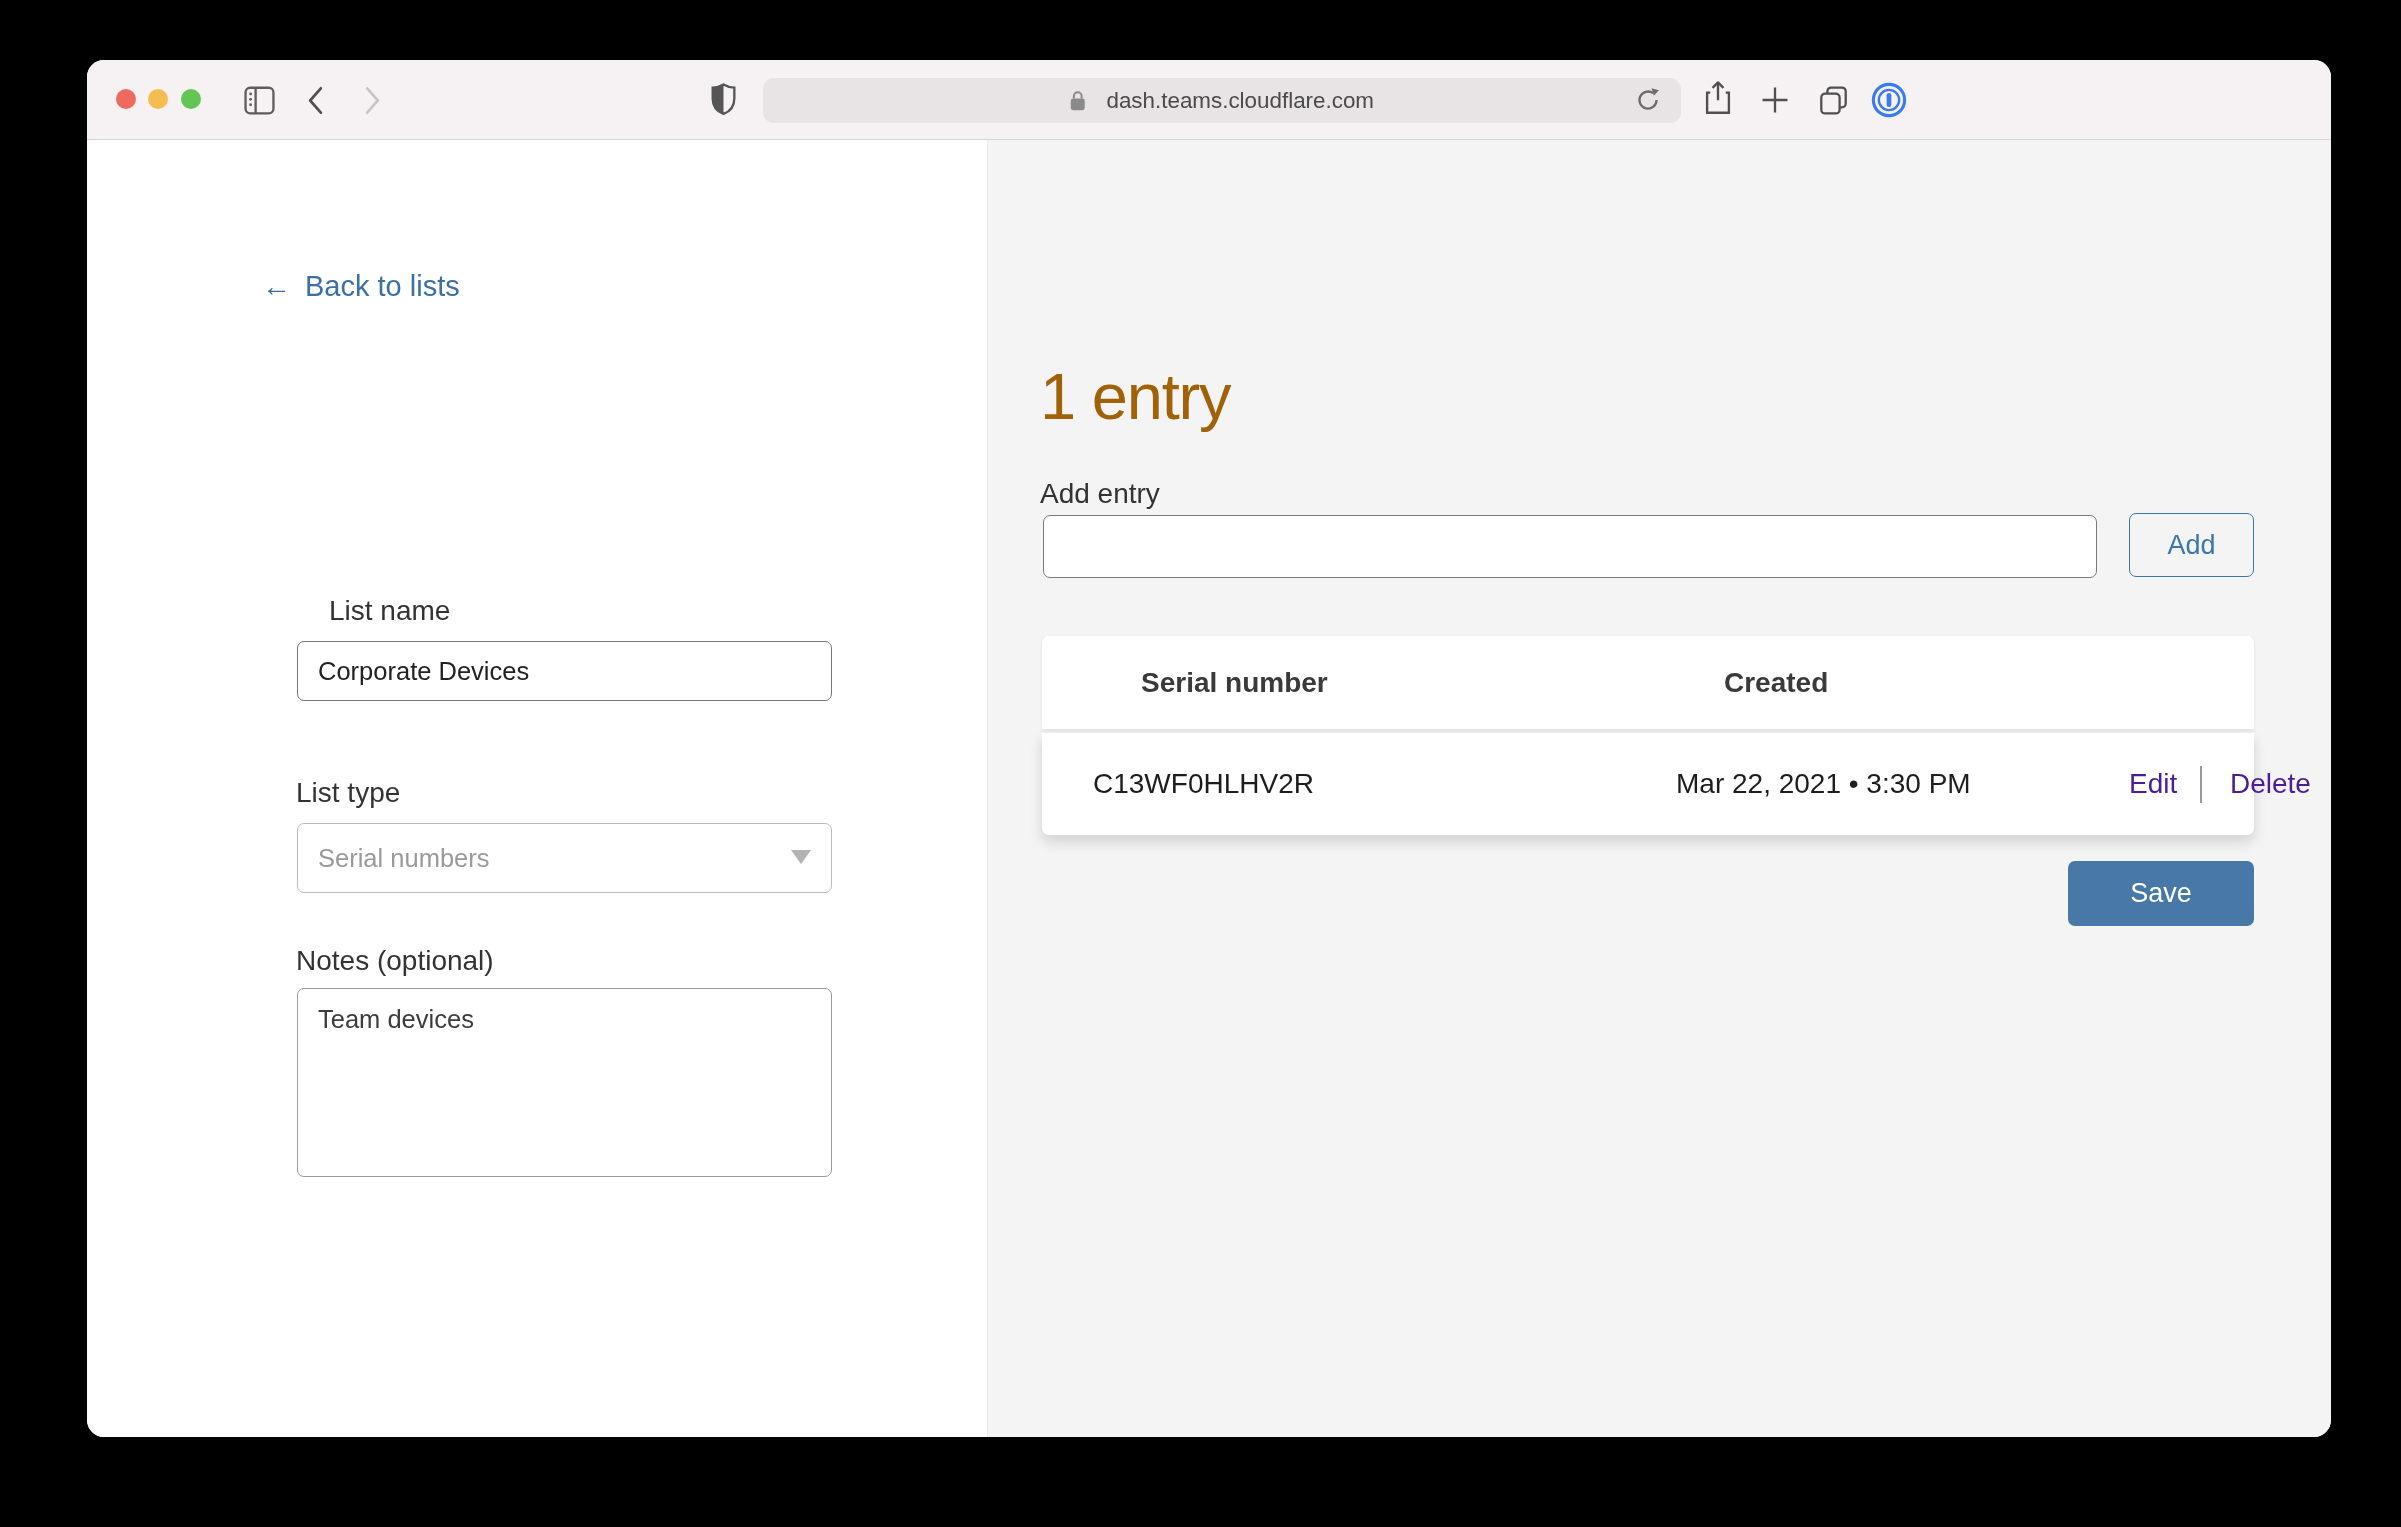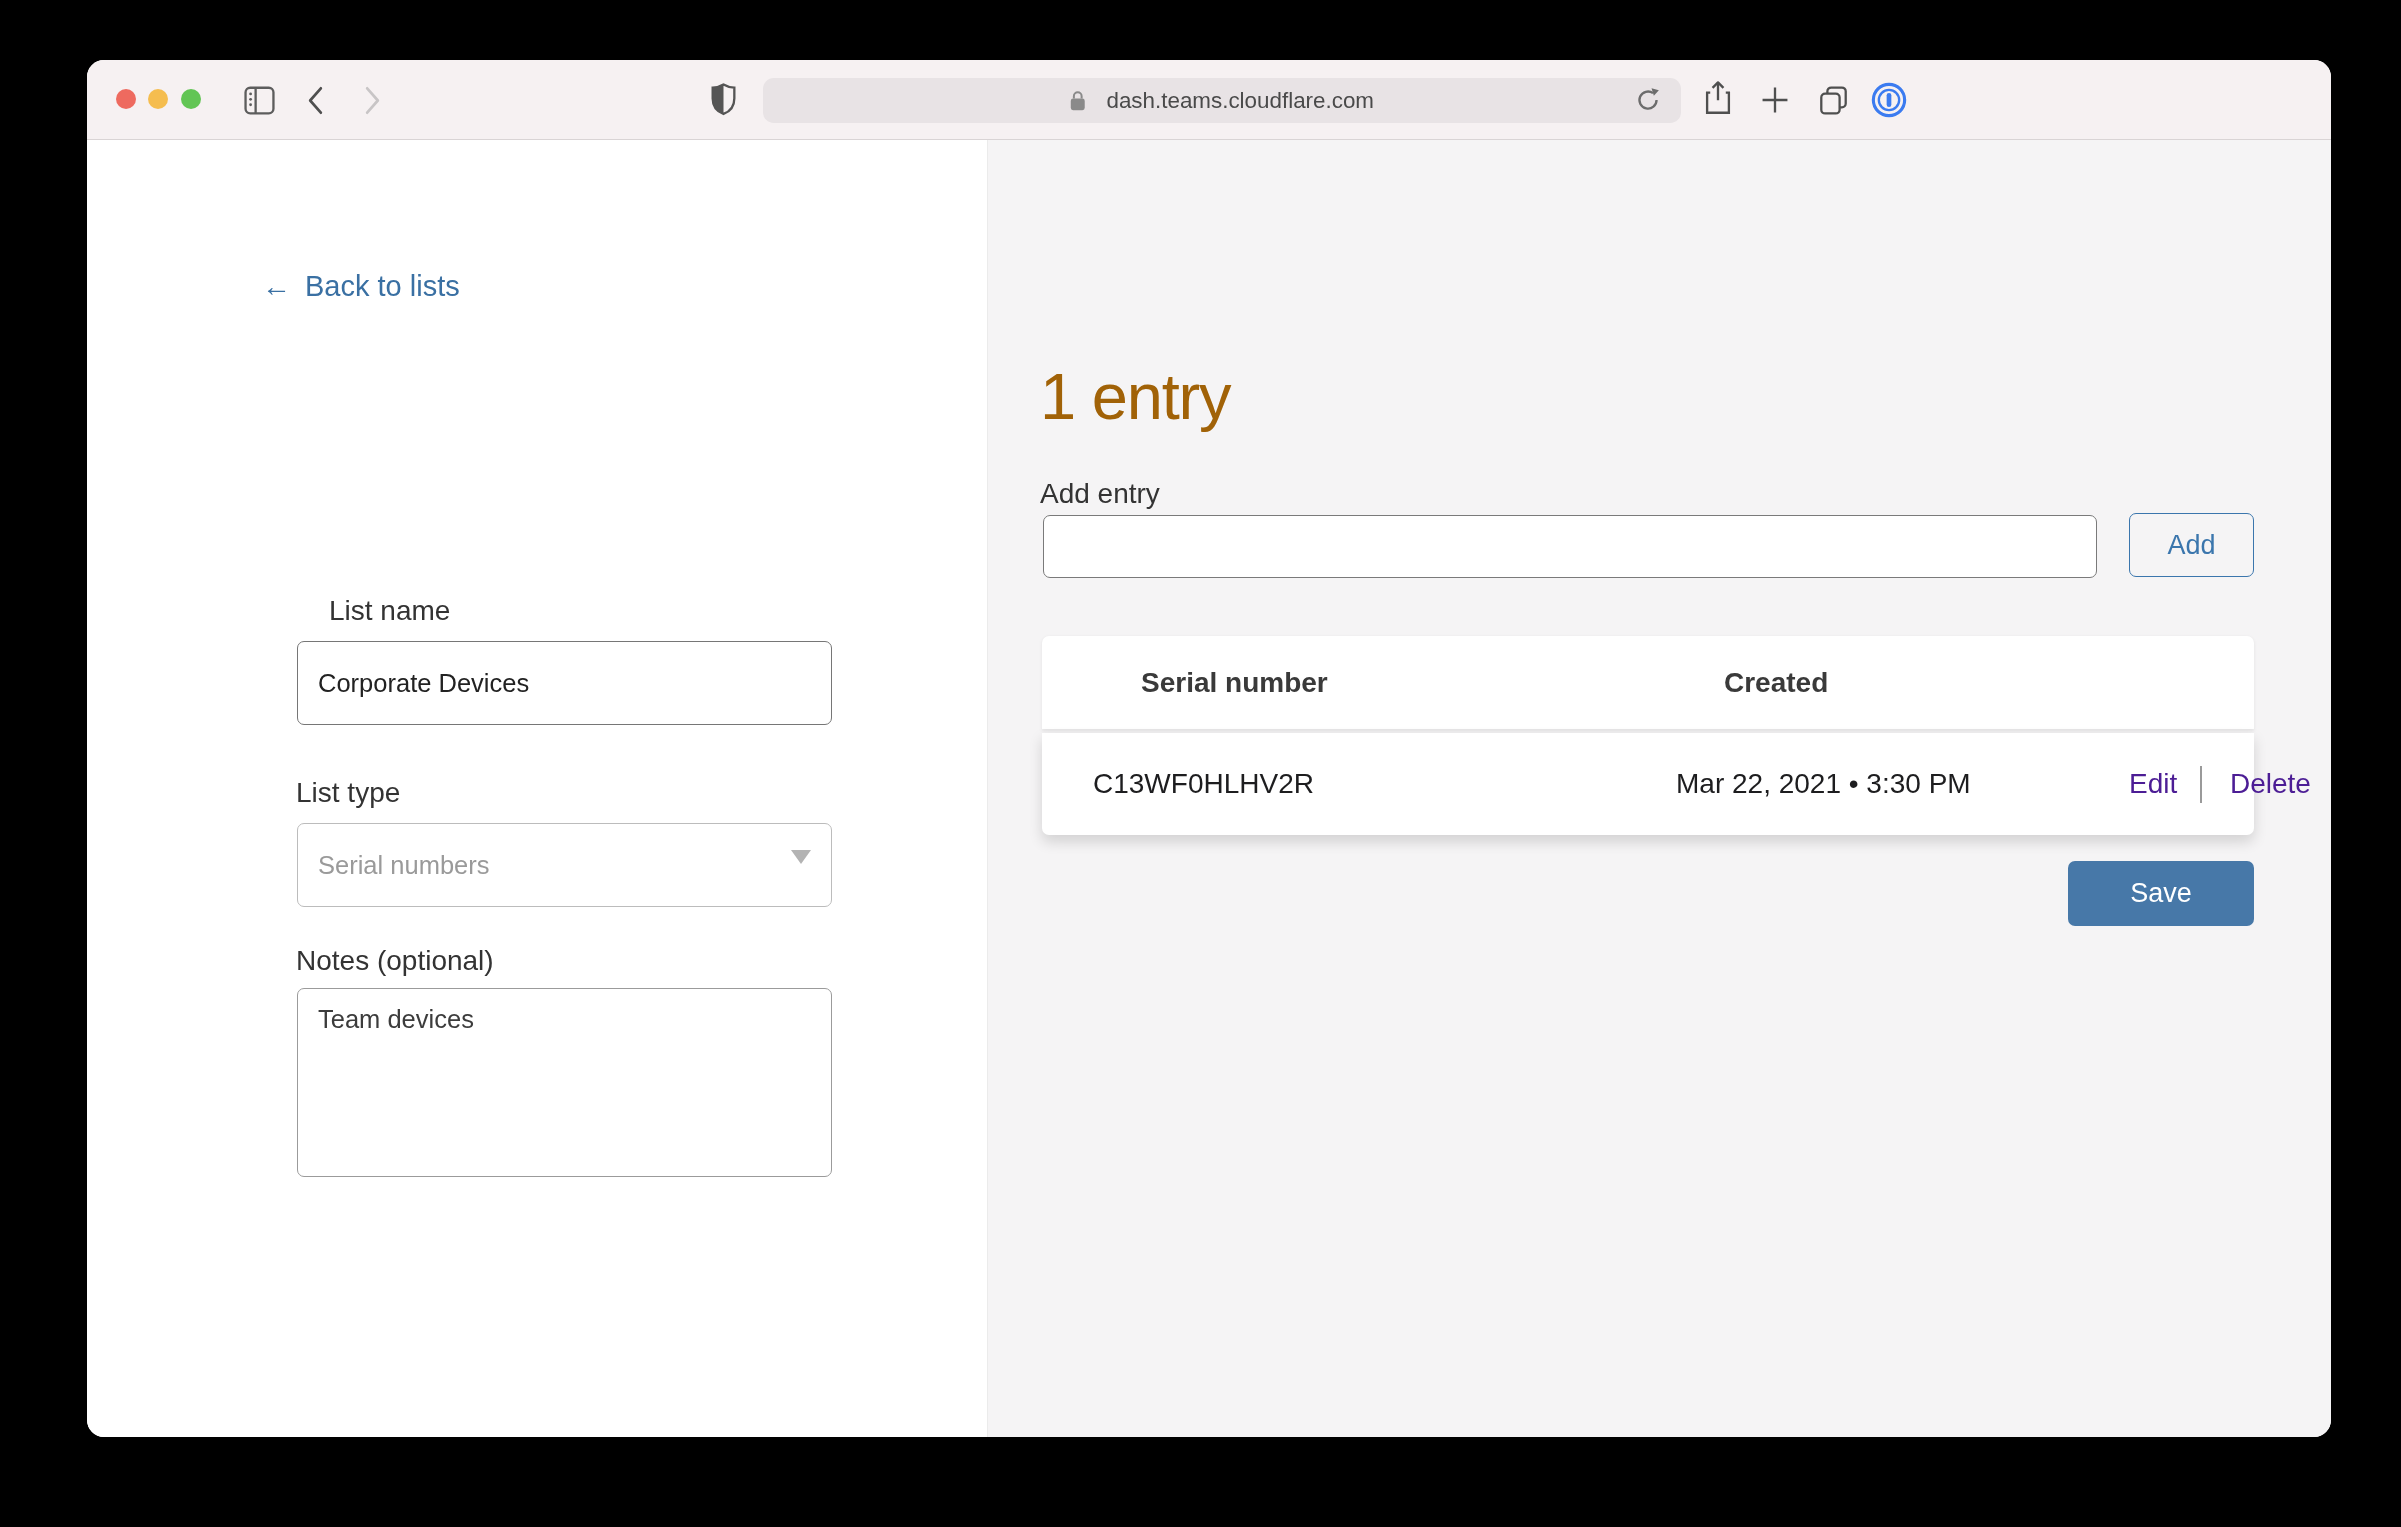--- a/index.html
+++ b/index.html
@@ -18,22 +18,22 @@
   .panel-left{position:absolute;left:0;top:80px;width:900px;height:1297px;background:#ffffff;}
   .panel-right{position:absolute;left:900px;top:80px;width:1344px;height:1297px;background:#f5f4f5;
     border-left:0.8px solid #ebebeb;box-sizing:border-box;}
   
   .back-link{position:absolute;left:175px;top:210px;font-size:29px;color:#3a70a3;cursor:pointer;
     display:flex;align-items:center;gap:14px;}
   .h1{position:absolute;font-size:65px;font-weight:400;color:#a16207;letter-spacing:-1.2px;}
   .title-left{left:206px;top:413px;}
   .field-label{position:absolute;font-size:28px;font-weight:400;color:#333;}
   .tb{position:absolute;box-sizing:border-box;background:#fff;border-radius:7px;font-size:25.5px;color:#222;}
-  .input-listname{left:210px;top:581px;width:535px;height:84px;border:1.5px solid #767676;padding:0 20px;outline:none;}
-  .select-box{left:210px;top:763px;width:535px;height:84px;border:1.5px solid #bcbcbc;display:flex;
+  .input-listname{left:210px;top:581px;width:535px;height:60px;border:1.5px solid #767676;padding:0 20px;outline:none;}
+  .select-box{left:210px;top:763px;width:535px;height:70px;border:1.5px solid #bcbcbc;display:flex;
     align-items:center;padding:16px 20px;color:#9a9a9a;cursor:pointer;}
   .caret{position:absolute;right:20px;top:26px;width:0;height:0;border-left:10.8px solid transparent;
     border-right:10.8px solid transparent;border-top:14px solid #b3b3b3;}
   .textarea-notes{left:210px;top:928px;width:535px;height:189px;border:1.5px solid #9b9b9b;
     padding:15.5px 20px;resize:none;outline:none;font-family:inherit;font-size:25.5px;color:#3c3c3c;}
   
   .title-right{left:953px;top:299px;}
   .input-add{left:956px;top:455px;width:1054px;height:63px;border:1.5px solid #7a7a7a;outline:none;padding:0 18.6px;}
   .btn{position:absolute;box-sizing:border-box;border-radius:7px;display:flex;align-items:center;
     justify-content:center;cursor:pointer;font-size:27px;}

